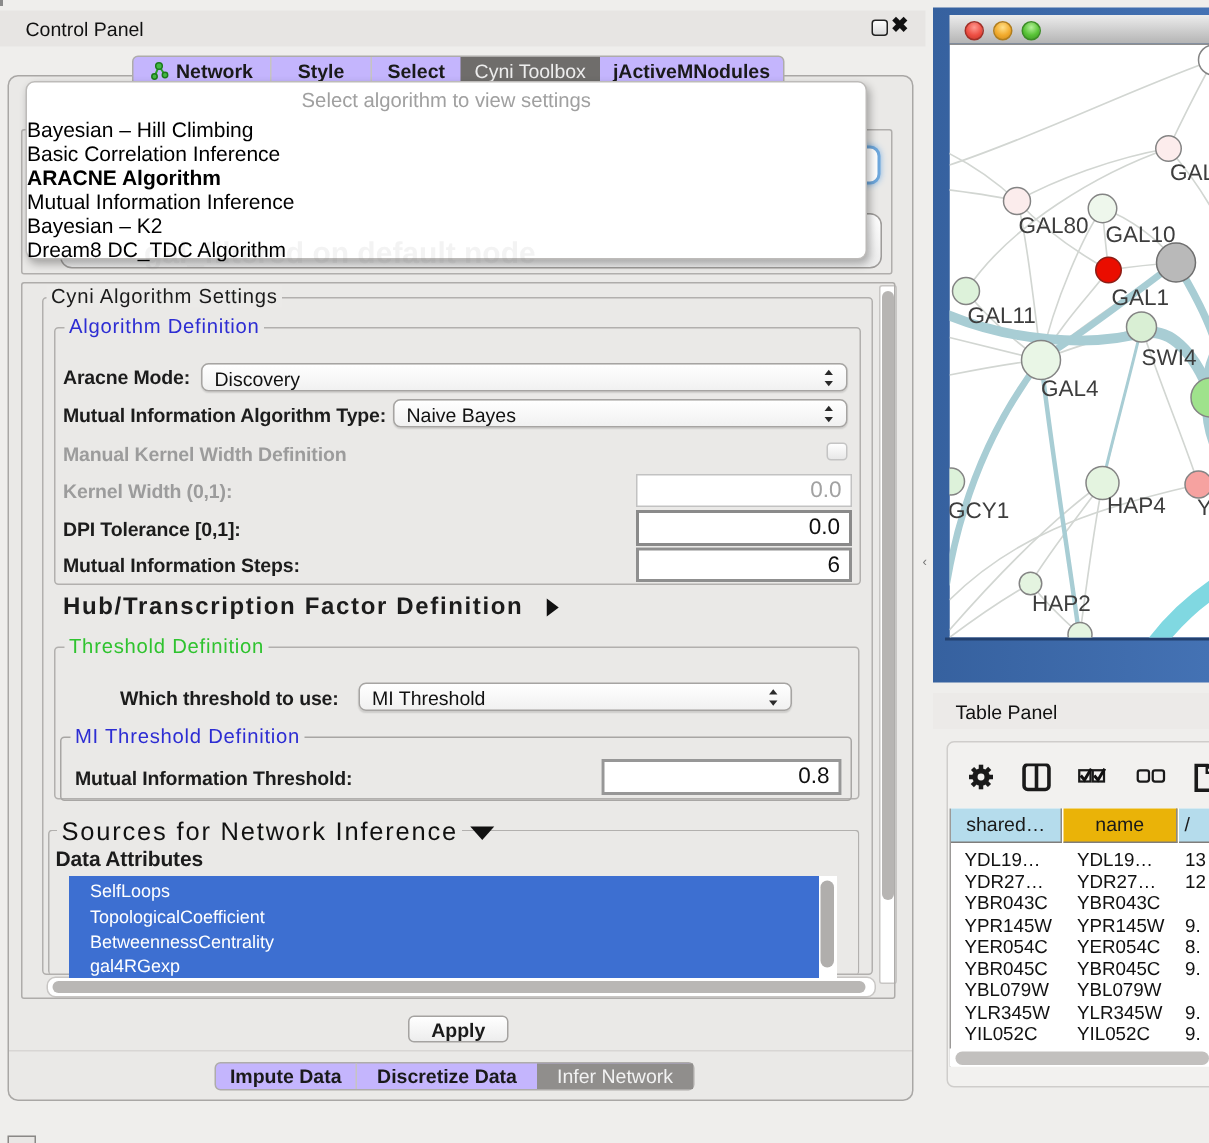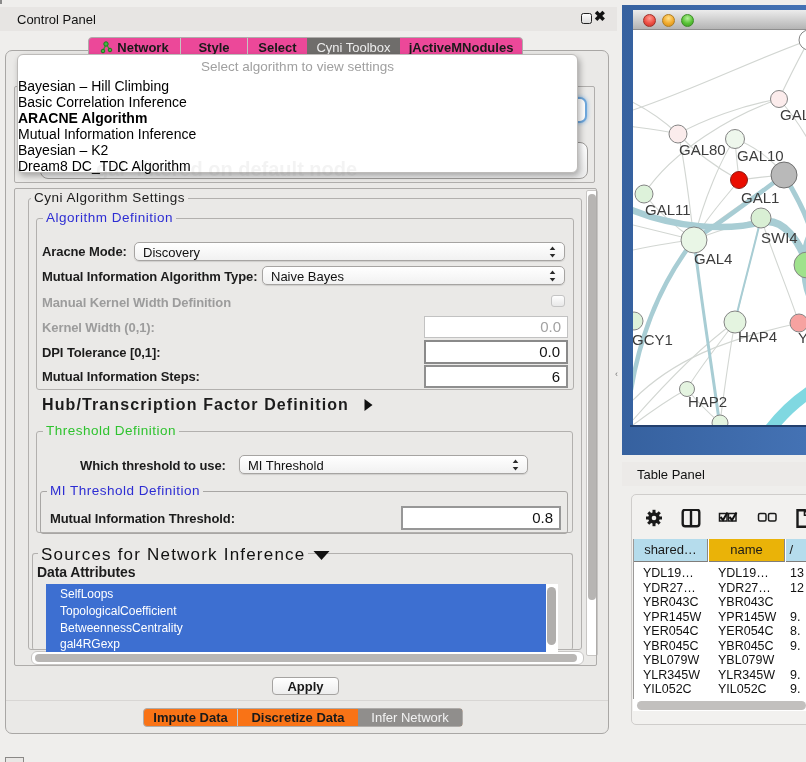--- a/index.html
+++ b/index.html
@@ -19,21 +19,21 @@
 <body>
 
 <div class="abs" style="left:0;top:0;width:2px;height:4px;background:#8a8a8a;"></div>
 <div class="abs" style="left:0;top:7px;width:617px;height:24px;background:#e7e5e3;"></div>
 <div class="abs" style="left:17px;top:12px;font-size:13px;color:#111;text-align:center;">Control Panel</div>
 <div class="abs" style="left:581px;top:13px;width:11px;height:11px;border:1.5px solid #222;border-radius:2.5px;background:linear-gradient(#fdfdfd,#dcdcdc);"></div>
 <div class="abs" style="left:594px;top:8px;font-size:14px;font-weight:bold;color:#111;">✖</div>
 
 <div class="abs" style="left:5px;top:50px;width:604px;height:684px;background:#eae9e7;border:1px solid #a9a7a5;border-radius:7px;"></div>
 
-<div id="toptabs" class="abs" style="left:88px;top:37px;height:21px;background:#ec4899;border:1px solid #aeacaa;border-radius:4px;display:flex;font-size:13px;font-weight:bold;color:#1a1a1a;">
+<div id="toptabs" class="abs" style="left:88px;top:37px;height:21px;background:#c4b5fd;border:1px solid #aeacaa;border-radius:4px;display:flex;font-size:13px;font-weight:bold;color:#1a1a1a;">
   <div style="width:92px;display:flex;align-items:center;justify-content:center;border-right:1px solid #c6c4c2;">
     <svg width="13" height="13" viewBox="0 0 13 13" style="margin-right:4px;">
       <line x1="3" y1="10" x2="6" y2="3" stroke="#2ba12b" stroke-width="1.3"></line>
       <line x1="6" y1="3" x2="10" y2="9" stroke="#2ba12b" stroke-width="1.3"></line>
       <circle cx="6" cy="3" r="2.2" fill="#43b843" stroke="#1c7a1c" stroke-width="1"></circle>
       <circle cx="3" cy="10" r="1.8" fill="#43b843" stroke="#1c7a1c" stroke-width="1"></circle>
       <circle cx="10" cy="9" r="1.8" fill="#43b843" stroke="#1c7a1c" stroke-width="1"></circle>
     </svg>Network</div>
   <div style="width:67px;display:flex;align-items:center;justify-content:center;border-right:1px solid #c6c4c2;">Style</div>
   <div style="width:59px;display:flex;align-items:center;justify-content:center;">Select</div>
@@ -110,21 +110,21 @@
     <path d="M0.5 1 L16.5 1 L8.5 10 Z" fill="#111"></path>
   </svg>
 <div class="lbl" style="left:37px;top:564px;font-size:14px;">Data Attributes</div>
 <div class="abs" style="left:46px;top:584px;width:512px;height:68px;background:#fff;"></div>
 <div class="abs" style="left:46px;top:584px;width:500px;height:68px;background:#3d6fd1;color:#fff;font-size:12px;line-height:16.8px;padding:2px 0 0 14px;">SelfLoops<br>TopologicalCoefficient<br>BetweennessCentrality<br>gal4RGexp</div>
 <div class="abs" style="left:547px;top:587px;width:9px;height:58px;background:#b0aeac;border-radius:4.5px;"></div>
 
 <div class="abs" style="left:272px;top:677px;width:67px;height:18px;background:linear-gradient(#ffffff,#ededed);border:1px solid #a5a3a1;border-radius:4px;text-align:center;font-size:13px;font-weight:bold;color:#1a1a1a;line-height:17px;">Apply</div>
 
 <div class="abs" style="left:6px;top:700px;width:602px;height:1px;background:#d8d6d4;"></div>
-<div class="abs" style="left:143px;top:708px;height:19px;background:#f97316;border:1px solid #aeacaa;border-radius:4px;display:flex;font-size:13px;font-weight:bold;color:#1a1a1a;">
+<div class="abs" style="left:143px;top:708px;height:19px;background:#c4b5fd;border:1px solid #aeacaa;border-radius:4px;display:flex;font-size:13px;font-weight:bold;color:#1a1a1a;">
   <div style="width:94px;display:flex;align-items:center;justify-content:center;border-right:1px solid #c6c4c2;">Impute Data</div>
   <div style="width:120px;display:flex;align-items:center;justify-content:center;">Discretize Data</div>
   <div style="width:104px;display:flex;align-items:center;justify-content:center;background:#908e8c;color:#f2f2f2;font-weight:normal;">Infer Network</div>
 </div>
 
 <div class="abs" style="left:17px;top:54px;width:561px;height:119px;background:#fff;border:1px solid #bdbbb9;border-radius:6px;box-shadow:2px 3px 6px rgba(0,0,0,0.3);"></div>
 <div class="abs" style="left:96px;top:158px;font-size:20px;color:rgba(120,120,120,0.09);font-weight:bold;">gal_filtered on default node</div>
 <div class="abs" style="left:17px;top:59px;width:561px;text-align:center;font-size:13.5px;color:#a0a0a0;">Select algorithm to view settings</div>
 <div class="abs" style="left:18px;top:78px;font-size:14px;color:#000;line-height:16px;">Bayesian – Hill Climbing<br>Basic Correlation Inference<br><b>ARACNE Algorithm</b><br>Mutual Information Inference<br>Bayesian – K2<br>Dream8 DC_TDC Algorithm</div>
 

